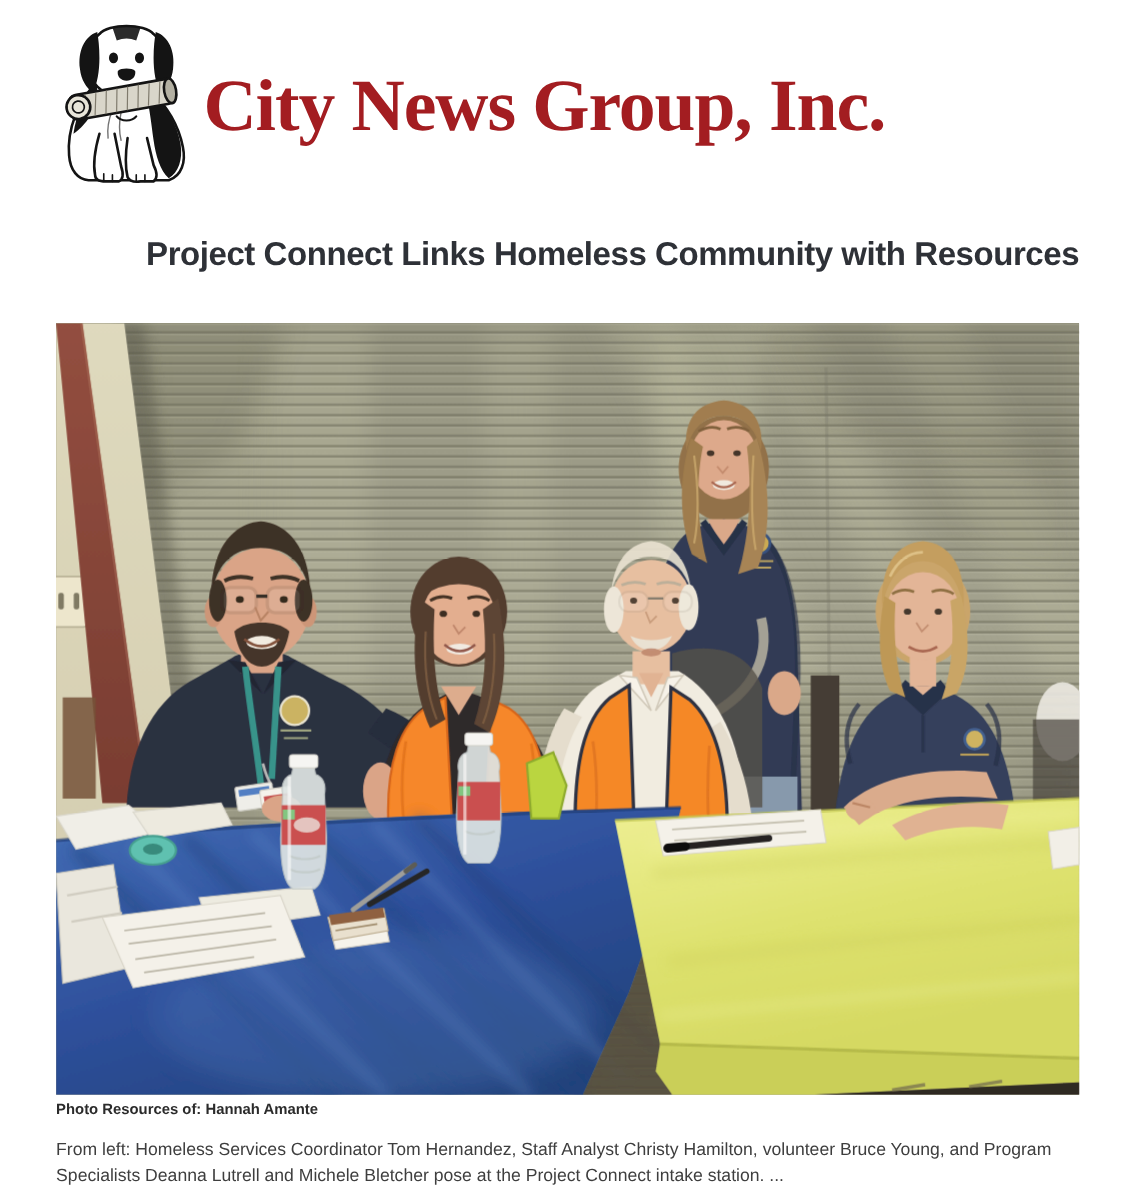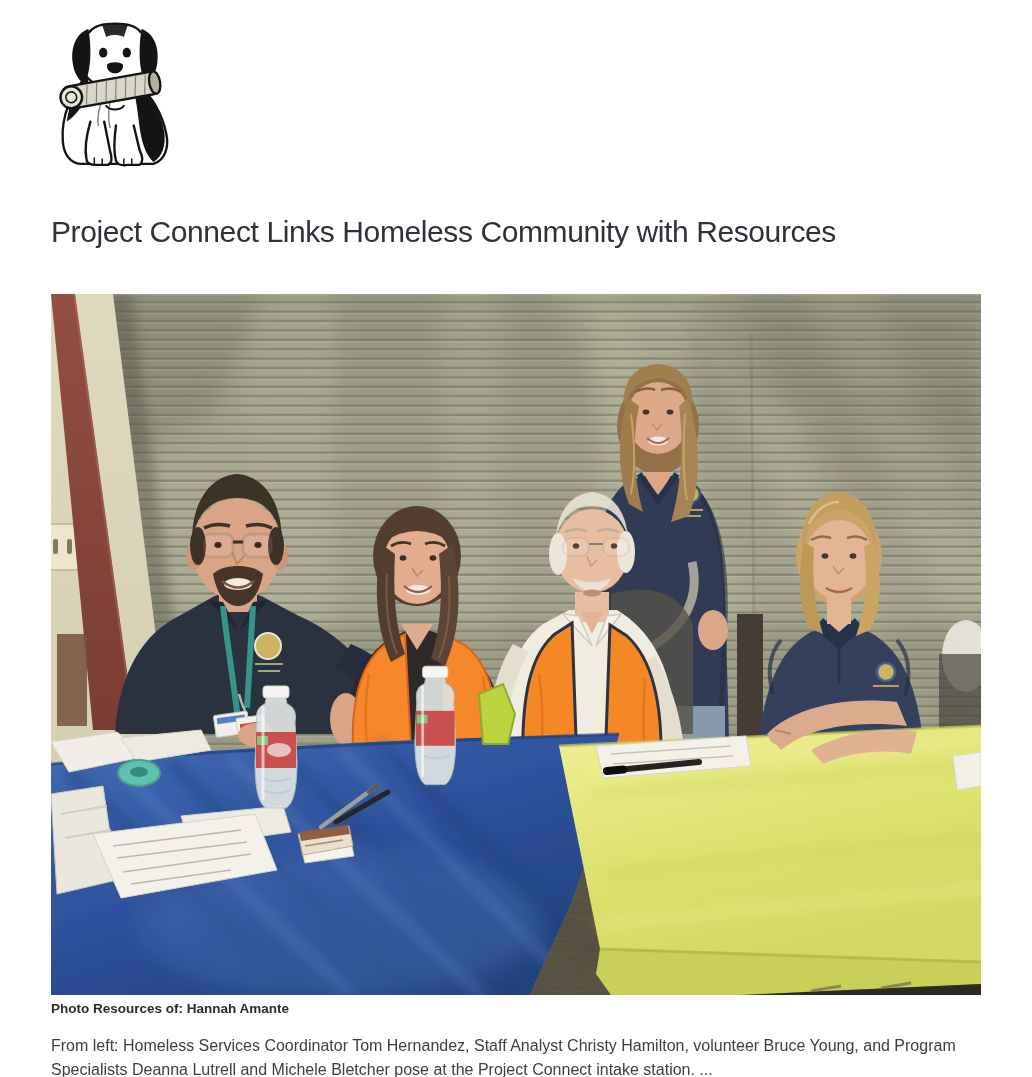--- a/index.html
+++ b/index.html
@@ -8,22 +8,22 @@
   }
   *{box-sizing:border-box;}
   html,body{margin:0;padding:0;background:var(--page-bg);}
   body{font-family:"Liberation Sans","DejaVu Sans",sans-serif;color:var(--text-color);}
   .page{width:1032px;min-height:1077px;margin:0 auto;padding:15px 51px 20px 51px;background:var(--page-bg);}
   .logo-row{display:flex;align-items:center;height:160px;cursor:pointer;}
   .logo-dog{width:128px;height:160px;flex:0 0 auto;}
   .logo-text{font-family:"Liberation Serif","DejaVu Serif",serif;font-weight:700;
     font-size:67px;letter-spacing:-1px;color:var(--brand-red);white-space:nowrap;
     margin-left:6px;margin-top:2px;}
-  h1.headline{font-size:30px;line-height:1.15;font-weight:400;color:var(--headline-color);
-    letter-spacing:-.4px;margin:40px 0 0 0;}
+  h1.headline{font-size:30px;line-height:1.15;font-weight:700;color:var(--headline-color);
+    letter-spacing:-.4px;margin:40px 0 0 0;text-align:right;}
   figure{margin:44px 0 0 0;}
   .photo-svg{display:block;width:930px;height:701px;background:#9d9d89;}
   .credit{font-size:13.5px;font-weight:700;color:var(--credit-color);margin-top:6px;}
   .caption{font-size:16px;line-height:1.55;color:var(--text-color);margin:18px 0 0 0;max-width:930px;}
 </style>
 </head>
 <body>
 
 <div class="page">
 
@@ -49,20 +49,21 @@
           <g transform="rotate(-10 65 76)">
             <rect x="12" y="64" width="98" height="23" rx="7" fill="#d9d6ca"></rect>
             <path d="M28,66 L24,85 M38,66 L34,85 M48,65 L44,86 M58,65 L54,86 M68,65 L64,86 M78,65 L74,86 M88,66 L84,85 M98,66 L94,85" stroke="#6e6a5c" stroke-width="1.1" opacity=".85" fill="none"></path>
             <circle cx="20" cy="75.5" r="11" fill="#e8e5d9"></circle>
             <circle cx="20" cy="75.5" r="5.5" fill="none" stroke-width="1.6"></circle>
             <ellipse cx="106" cy="75.5" rx="5.5" ry="11.5" fill="#b3b0a2"></ellipse>
           </g>
           <path d="M56,92 C60,97 70,97 74,92" fill="none" stroke-width="2"></path>
         </g>
       </svg>
+      <span class="logo-text">City News Group, Inc.</span>
     </div>
   </header>
 
   <main>
     <h1 class="headline">Project Connect Links Homeless Community with Resources</h1>
 
     <figure>
 
       <svg class="photo-svg" viewBox="0 0 930 701" role="img" aria-label="Five people at the Project Connect intake station: a man in a dark polo with a teal lanyard, a woman in an orange safety vest, an elderly volunteer in an orange vest over a white shirt, a standing woman in a navy polo, and a seated woman in a navy polo with arms crossed, behind tables draped in blue and yellow-green cloths holding water bottles, papers and pens, in front of a corrugated metal roll-up door.">
         <defs>

